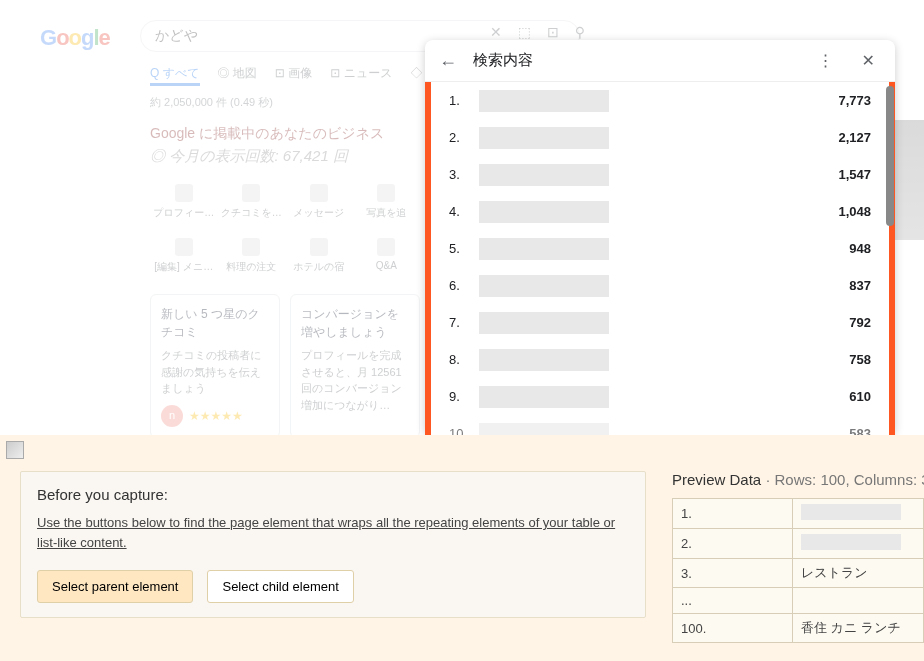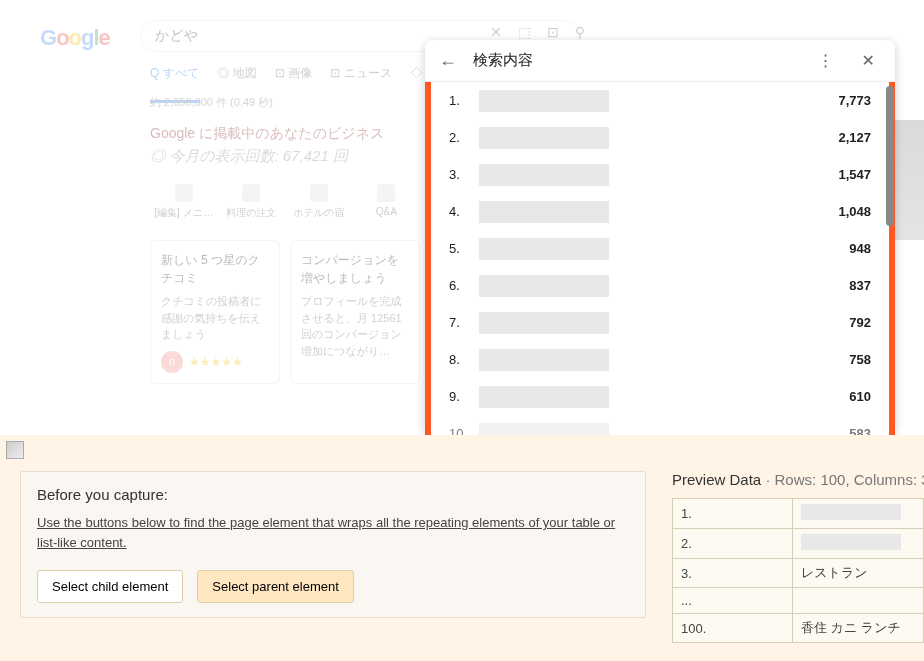--- a/index.html
+++ b/index.html
@@ -10,21 +10,21 @@
 .google-logo span:nth-child(1) { color: #4285f4; }
 .google-logo span:nth-child(2) { color: #ea4335; }
 .google-logo span:nth-child(3) { color: #fbbc05; }
 .google-logo span:nth-child(4) { color: #4285f4; }
 .google-logo span:nth-child(5) { color: #34a853; }
 .google-logo span:nth-child(6) { color: #ea4335; }
 
 .search-bar { position: absolute; top: 20px; left: 140px; width: 440px; height: 32px; border: 1px solid #dfe1e5; border-radius: 20px; padding: 4px 14px; font-size: 14px; color: #333; display: flex; align-items: center; }
 .search-icons { position: absolute; top: 24px; left: 490px; display: flex; gap: 16px; color: #5f6368; font-size: 14px; }
 .nav-tabs { position: absolute; top: 65px; left: 150px; display: flex; gap: 18px; font-size: 12px; color: #5f6368; }
-.nav-tabs span:first-child { color: #1a73e8; border-bottom: 3px solid #1a73e8; padding-bottom: 18px; }
+.nav-tabs span:first-child { color: #1a73e8; border-bottom: 3px solid #1a73e8; padding-bottom: 1px; }
 .result-count { position: absolute; top: 95px; left: 150px; font-size: 11px; color: #70757a; }
 
 .biz-box { position: absolute; top: 125px; left: 150px; width: 270px; color: #5f6368; font-size: 12px; }
 .biz-title { font-size: 14px; color: #7f1d1d; margin-bottom: 4px; }
 .biz-sub { font-size: 15px; color: #888; font-style: italic; }
 .biz-actions { display: flex; justify-content: space-between; margin-top: 18px; font-size: 10px; color: #5f6368; text-align: center; }
 .biz-actions div { flex: 1; }
 .biz-icon { width: 18px; height: 18px; background: #ddd; margin: 0 auto 4px; border-radius: 3px; }
 .biz-cards { display: flex; gap: 10px; margin-top: 20px; }
 .biz-card { border: 1px solid #dadce0; border-radius: 6px; padding: 10px; width: 130px; font-size: 11px; color: #5f6368; line-height: 1.5; }
@@ -88,20 +88,26 @@
     <span>◎ 地図</span>
     <span>⊡ 画像</span>
     <span>⊡ ニュース</span>
     <span>◇ ショッピ</span>
   </div>
   <div class="result-count">約 2,050,000 件 (0.49 秒)</div>
 
   <div class="biz-box">
     <div class="biz-title">Google に掲載中のあなたのビジネス</div>
     <div class="biz-sub">◎ 今月の表示回数: 67,421 回</div>
+    <div class="biz-actions">
+      <div><div class="biz-icon"></div><span>プロフィー…</span></div>
+      <div><div class="biz-icon"></div><span>クチコミを…</span></div>
+      <div><div class="biz-icon"></div><span>メッセージ</span></div>
+      <div><div class="biz-icon"></div><span>写真を追</span></div>
+    </div>
     <div class="biz-actions">
       <div><div class="biz-icon"></div><span>[編集] メニ…</span></div>
       <div><div class="biz-icon"></div><span>料理の注文</span></div>
       <div><div class="biz-icon"></div><span>ホテルの宿</span></div>
       <div><div class="biz-icon"></div><span>Q&amp;A</span></div>
     </div>
     <div class="biz-cards">
       <div class="biz-card">
         <div class="biz-card-title">新しい 5 つ星のクチコミ</div>
         <div>クチコミの投稿者に感謝の気持ちを伝えましょう</div>
@@ -184,22 +190,22 @@
   </div>
 </div>
 
 <div class="bottom-panel">
   <div class="sheet-icon"></div>
   <div class="left-panel">
     <div class="before-box">
       <div class="before-title">Before you capture:</div>
       <div class="before-text">Use the buttons below to find the page element that wraps all the repeating elements of your table or list-like content.</div>
       <div class="btn-row">
+        <div class="btn primary">Select parent element</div>
         <div class="btn">Select child element</div>
-        <div class="btn primary">Select parent element</div>
       </div>
     </div>
   </div>
   <div class="right-panel">
     <div class="preview-title">
       <span>Preview Data</span> <span class="muted">· Rows: 100, Columns: 3</span>
     </div>
     <table class="preview-table">
       <tbody>
           <tr>

